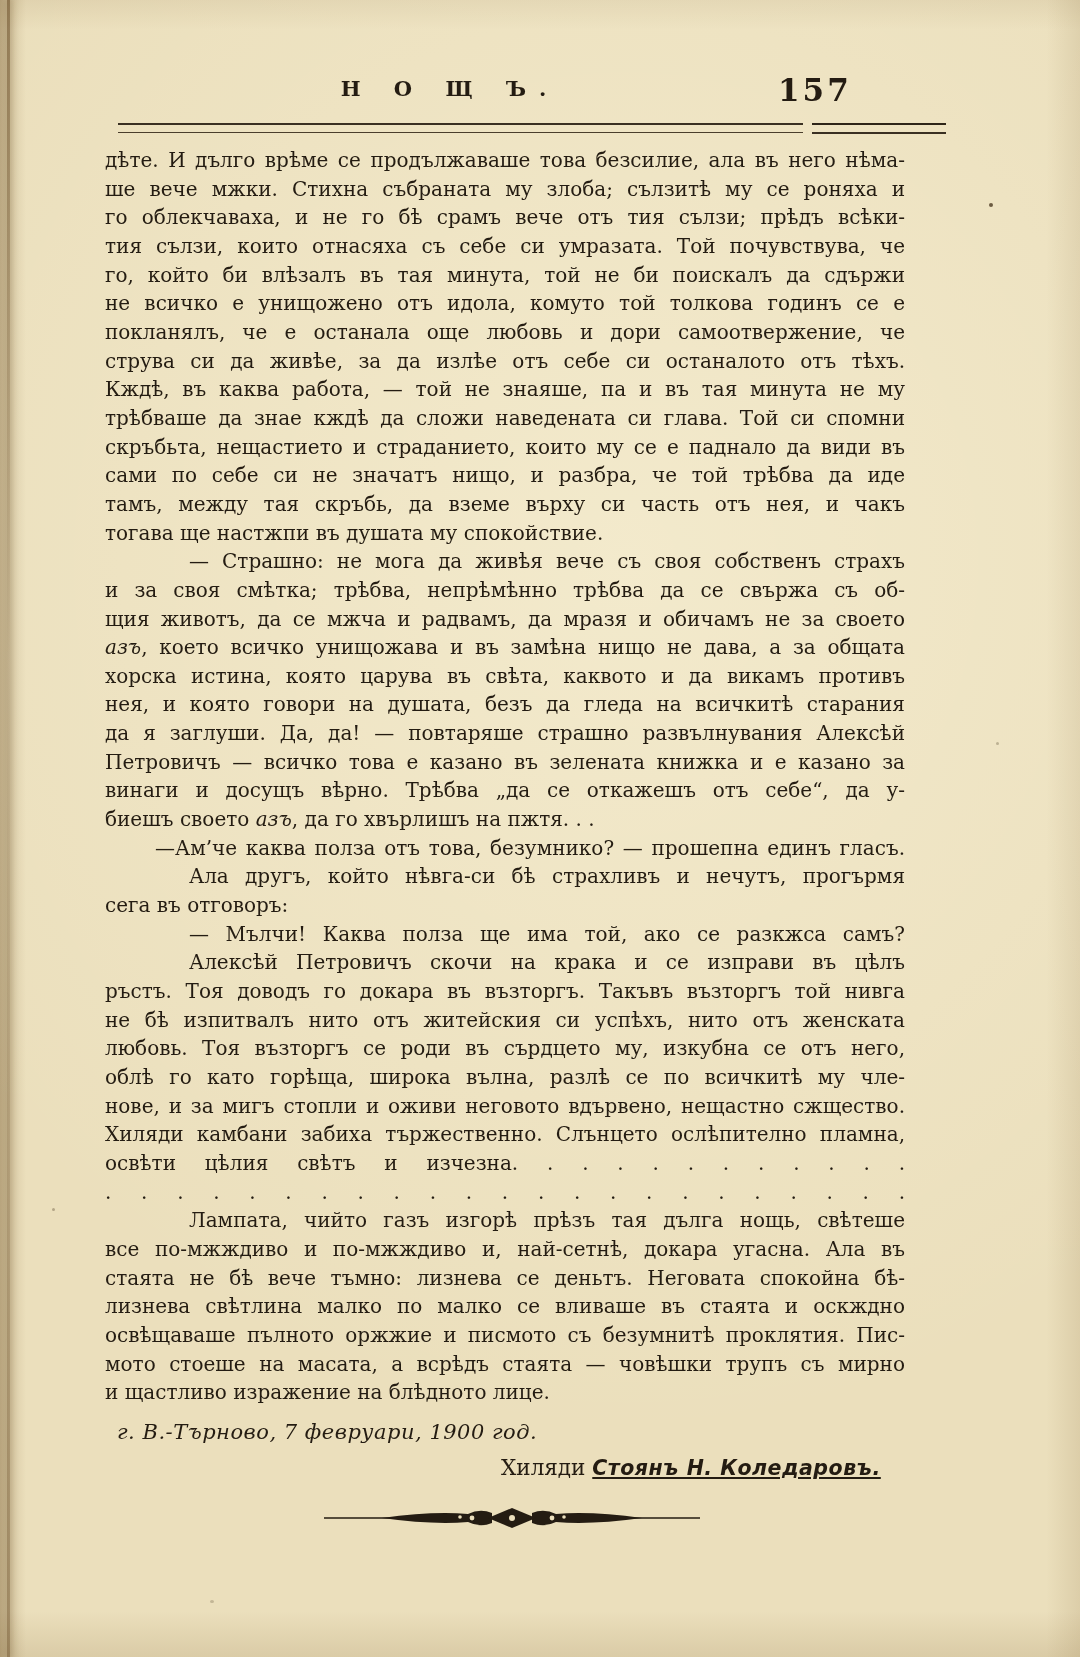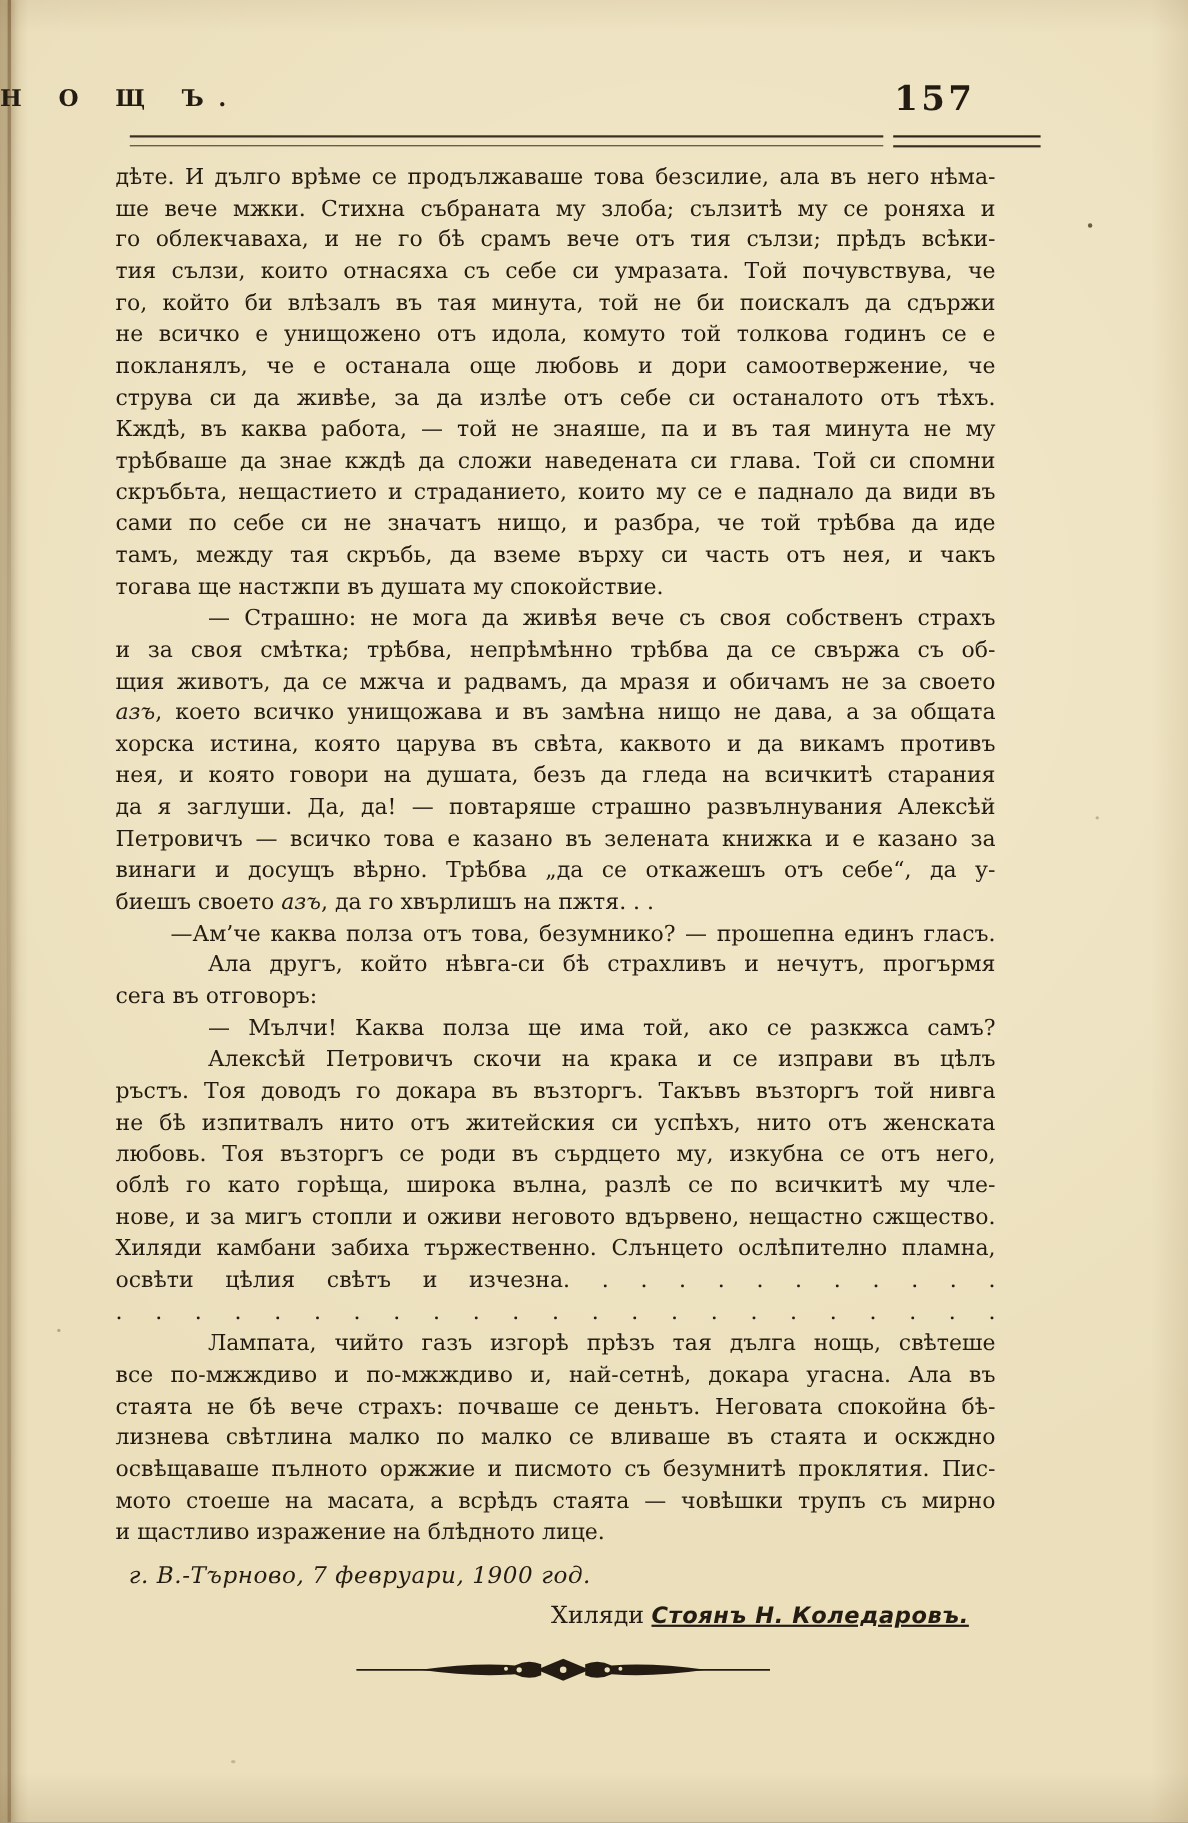--- a/index.html
+++ b/index.html
@@ -20,25 +20,26 @@
   }
   .gutter-line{
     position:absolute;left:7px;top:0;width:3px;height:100%;
     background:linear-gradient(180deg, rgba(92,62,24,.55), rgba(92,62,24,.18) 40%, rgba(92,62,24,.32) 75%, rgba(92,62,24,.45));
     box-shadow:0 0 6px 2px rgba(92,62,24,.25);
   }
   .speck{position:absolute;border-radius:50%;background:#4a3a22;}
 
   .header-title{
     position:absolute;left:0;top:76px;width:900px;
+    text-align:center;
     font-weight:bold;font-size:21px;letter-spacing:13px;
     color:#241c12;
   }
   .page-number{
-    position:absolute;left:813px;top:72px;
+    position:absolute;left:778px;top:72px;
     font-weight:bold;font-size:31px;letter-spacing:3px;
   }
   .rule{position:absolute;height:7px;}
   .rule-a{left:118px;top:123px;width:685px;border-top:2px solid #3a3022;border-bottom:1px solid #4a3e2c;}
   .rule-b{left:812px;top:123px;width:134px;border-top:2.5px solid #2e2518;border-bottom:2px solid #3a3022;}
 
   .body-text{
     position:absolute;left:105px;top:146px;width:800px;
     font-size:20px;line-height:28.65px;
   }
@@ -116,21 +117,21 @@
       <div class="line j"><span>ръстъ. Тоя доводъ го докара въ възторгъ. Такъвъ възторгъ той нивга</span></div>
       <div class="line j"><span>не бѣ изпитвалъ нито отъ житейския си успѣхъ, нито отъ женската</span></div>
       <div class="line j"><span>любовь. Тоя възторгъ се роди въ сърдцето му, изкубна се отъ него,</span></div>
       <div class="line j"><span>облѣ го като горѣща, широка вълна, разлѣ се по всичкитѣ му чле-</span></div>
       <div class="line j"><span>нове, и за мигъ стопли и оживи неговото вдървено, нещастно сжщество.</span></div>
       <div class="line j"><span>Хиляди камбани забиха тържественно. Слънцето ослѣпително пламна,</span></div>
       <div class="line j"><span>освѣти цѣлия свѣтъ и изчезна. . . . . . . . . . . .</span></div>
       <div class="line j"><span>. . . . . . . . . . . . . . . . . . . . . . .</span></div>
       <div class="line j ind1"><span>Лампата, чийто газъ изгорѣ прѣзъ тая дълга нощь, свѣтеше</span></div>
       <div class="line j"><span>все по-мжждиво и по-мжждиво и, най-сетнѣ, докара угасна. Ала въ</span></div>
-      <div class="line j"><span>стаята не бѣ вече страхъ: почваше се деньтъ. Неговата спокойна бѣ-</span></div>
+      <div class="line j"><span>стаята не бѣ вече тъмно: лизнева се деньтъ. Неговата спокойна бѣ-</span></div>
       <div class="line j"><span>лизнева свѣтлина малко по малко се вливаше въ стаята и оскждно</span></div>
       <div class="line j"><span>освѣщаваше пълното оржжие и писмото съ безумнитѣ проклятия. Пис-</span></div>
       <div class="line j"><span>мото стоеше на масата, а всрѣдъ стаята — човѣшки трупъ съ мирно</span></div>
       <div class="line"><span>и щастливо изражение на блѣдното лице.</span></div>
       <div class="dateline">г. В.-Търново, 7 февруари, 1900 год.</div>
       <div class="translator-line"><span>Хиляди </span><span class="translator-name">Стоянъ Н. Коледаровъ.</span></div>
     </div>
 
   <div class="ornament">
     <svg width="380" height="26" viewBox="0 0 380 26">

